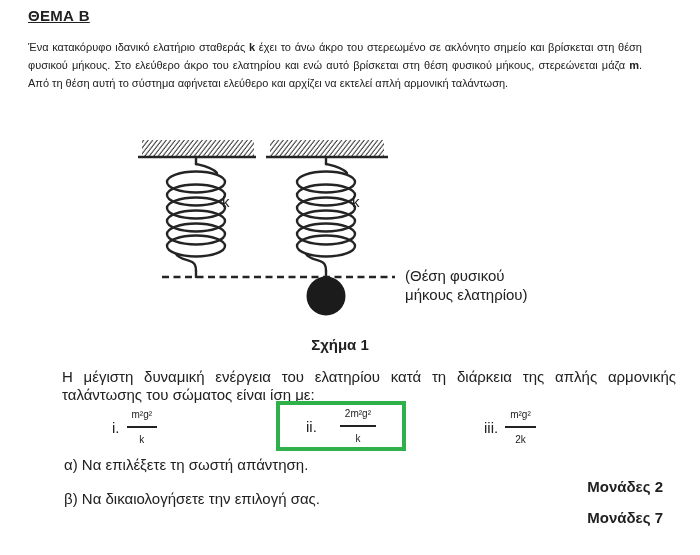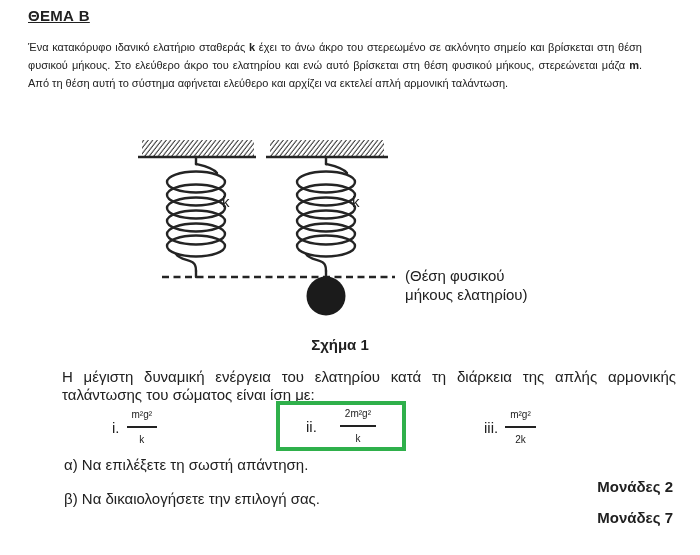--- a/index.html
+++ b/index.html
@@ -31,21 +31,21 @@
   .opt-i   { left:112px; top:405px; }
   .opt-box {
     left:276px; top:401px; width:130px; height:50px;
     justify-content:center; box-sizing:border-box;
     border:4px solid #2fb04b; background:#ffffff;gap:23px;
   }
   .opt-iii { left:484px; top:405px; }
   .subq { position:absolute; font-size:15px; }
   .subq-a { left:64px; top:456px; }
   .subq-b { left:64px; top:490px; }
-  .points { position:absolute; font-size:15px; font-weight:bold; right:27px; text-align:right; }
+  .points { position:absolute; font-size:15px; font-weight:bold; right:37px; text-align:right; }
   .points-a { top:478px; }
   .points-b { top:509px; }
 </style>
 </head>
 <body>
 
 <div class="page">
 
   <div class="title">ΘΕΜΑ Β</div>
 

